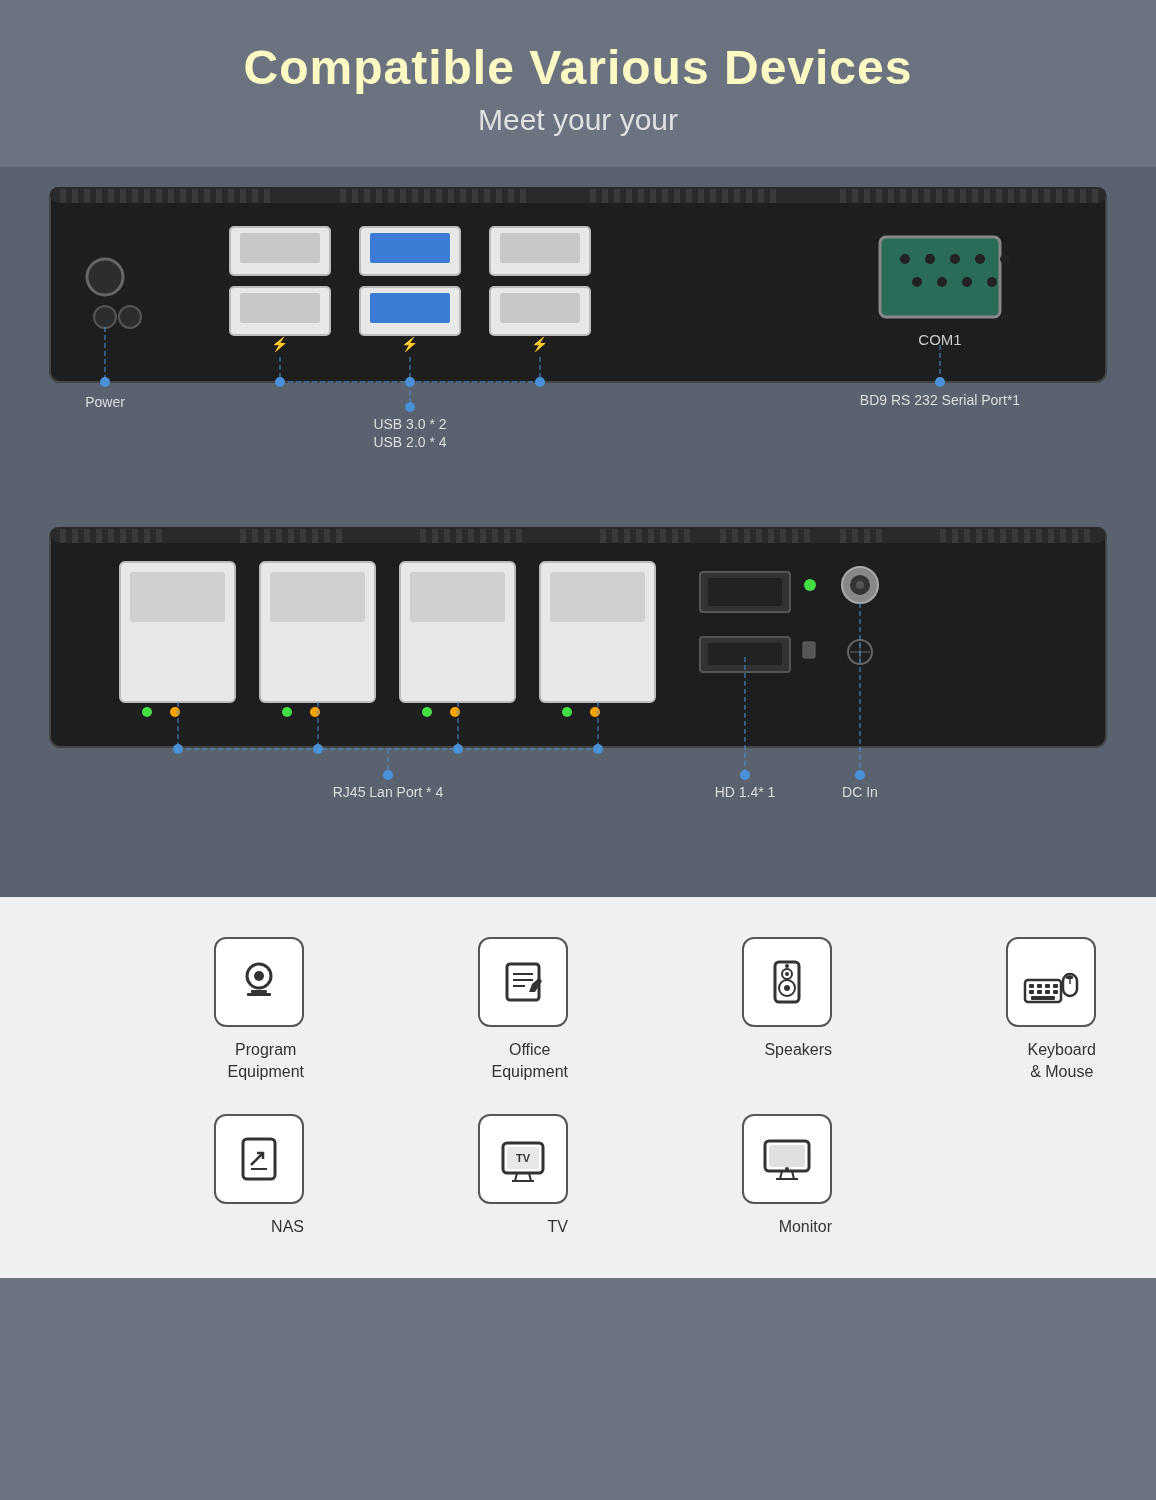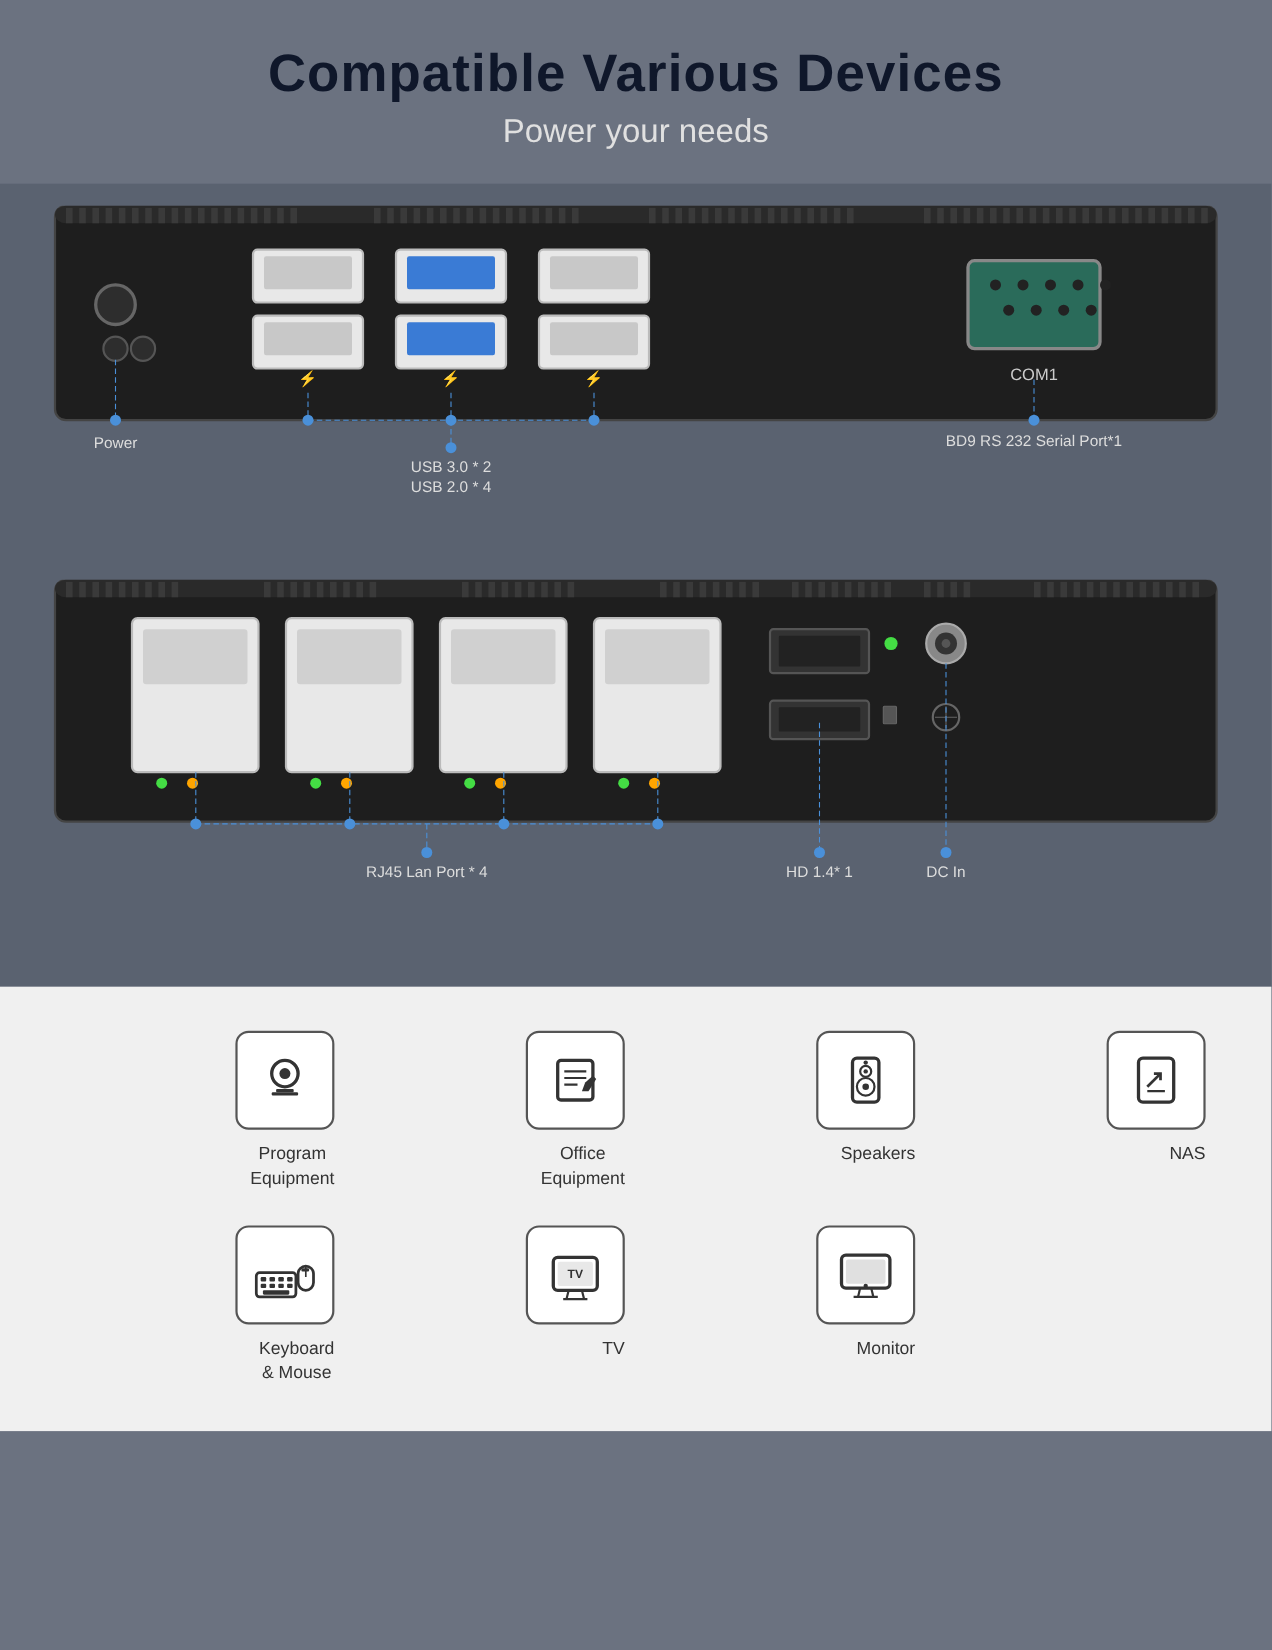--- a/index.html
+++ b/index.html
@@ -13,21 +13,21 @@
 
     
     .header-section {
       background: #6b7280;
       text-align: center;
       padding: 40px 20px 30px;
     }
     .main-title {
       font-size: 48px;
       font-weight: 900;
-      color: #0f172a;
+      color: #fef9c3;
       letter-spacing: 1px;
       margin-bottom: 8px;
     }
     .sub-title {
       font-size: 30px;
       font-weight: 400;
       color: #e0e0e0;
     }
 
     
@@ -73,21 +73,21 @@
       text-align: center;
       font-weight: 500;
       line-height: 1.4;
     }
   </style>
 </head>
 <body>
 
 <div class="header-section">
   <h1 class="main-title">Compatible Various Devices</h1>
-  <p class="sub-title">Power your needs</p>
+  <p class="sub-title">Meet your your</p>
 </div>
 
 <div class="diagrams-section">
 
   <div style="position:relative; margin-bottom:60px;">
     <svg width="1076" height="280" viewBox="0 0 1076 280" style="display:block; margin:0 auto;">
 
       <rect x="10" y="0" width="1056" height="195" rx="10" ry="10" fill="#1e1e1e" stroke="#444" stroke-width="2"></rect>
 
       <rect x="10" y="0" width="1056" height="16" rx="10" ry="10" fill="#2a2a2a"></rect>
@@ -403,33 +403,20 @@
           <circle cx="26" cy="32" r="8" fill="none" stroke="#333" stroke-width="2"></circle>
           <circle cx="26" cy="32" r="3" fill="#333"></circle>
           <circle cx="26" cy="10" r="2" fill="#333"></circle>
         </svg>
       </div>
       <span class="icon-label">Speakers</span>
     </div>
 
     <div class="icon-item">
       <div class="icon-box">
-        <svg width="52" height="52" viewBox="0 0 52 52">
-          <rect x="10" y="6" width="32" height="40" rx="4" fill="none" stroke="#333" stroke-width="3"></rect>
-
-          <line x1="18" y1="32" x2="30" y2="20" stroke="#333" stroke-width="2.5"></line>
-          <polyline points="24,20 30,20 30,26" fill="none" stroke="#333" stroke-width="2.5"></polyline>
-          <line x1="18" y1="36" x2="34" y2="36" stroke="#333" stroke-width="2"></line>
-        </svg>
-      </div>
-      <span class="icon-label">NAS</span>
-    </div>
-
-    <div class="icon-item">
-      <div class="icon-box">
         <svg width="56" height="52" viewBox="0 0 56 52">
 
           <rect x="2" y="24" width="36" height="22" rx="3" fill="none" stroke="#333" stroke-width="2.5"></rect>
           <rect x="6" y="28" width="5" height="4" rx="1" fill="#333"></rect>
           <rect x="14" y="28" width="5" height="4" rx="1" fill="#333"></rect>
           <rect x="22" y="28" width="5" height="4" rx="1" fill="#333"></rect>
           <rect x="30" y="28" width="5" height="4" rx="1" fill="#333"></rect>
           <rect x="6" y="34" width="5" height="4" rx="1" fill="#333"></rect>
           <rect x="14" y="34" width="5" height="4" rx="1" fill="#333"></rect>
           <rect x="22" y="34" width="5" height="4" rx="1" fill="#333"></rect>
@@ -440,20 +427,33 @@
           <line x1="47" y1="18" x2="47" y2="28" stroke="#333" stroke-width="1.5"></line>
           <rect x="43" y="20" width="7" height="3" rx="1" fill="#333"></rect>
         </svg>
       </div>
       <span class="icon-label">Keyboard<br>&amp; Mouse</span>
     </div>
 
     <div class="icon-item">
       <div class="icon-box">
         <svg width="52" height="52" viewBox="0 0 52 52">
+          <rect x="10" y="6" width="32" height="40" rx="4" fill="none" stroke="#333" stroke-width="3"></rect>
+
+          <line x1="18" y1="32" x2="30" y2="20" stroke="#333" stroke-width="2.5"></line>
+          <polyline points="24,20 30,20 30,26" fill="none" stroke="#333" stroke-width="2.5"></polyline>
+          <line x1="18" y1="36" x2="34" y2="36" stroke="#333" stroke-width="2"></line>
+        </svg>
+      </div>
+      <span class="icon-label">NAS</span>
+    </div>
+
+    <div class="icon-item">
+      <div class="icon-box">
+        <svg width="52" height="52" viewBox="0 0 52 52">
           <rect x="6" y="10" width="40" height="30" rx="4" fill="none" stroke="#333" stroke-width="3"></rect>
           <rect x="10" y="14" width="32" height="22" rx="2" fill="#e8e8e8"></rect>
           <text x="26" y="29" text-anchor="middle" font-size="11" font-weight="bold" fill="#333">TV</text>
           <line x1="20" y1="40" x2="18" y2="48" stroke="#333" stroke-width="2"></line>
           <line x1="32" y1="40" x2="34" y2="48" stroke="#333" stroke-width="2"></line>
           <line x1="15" y1="48" x2="37" y2="48" stroke="#333" stroke-width="2"></line>
         </svg>
       </div>
       <span class="icon-label">TV</span>
     </div>

